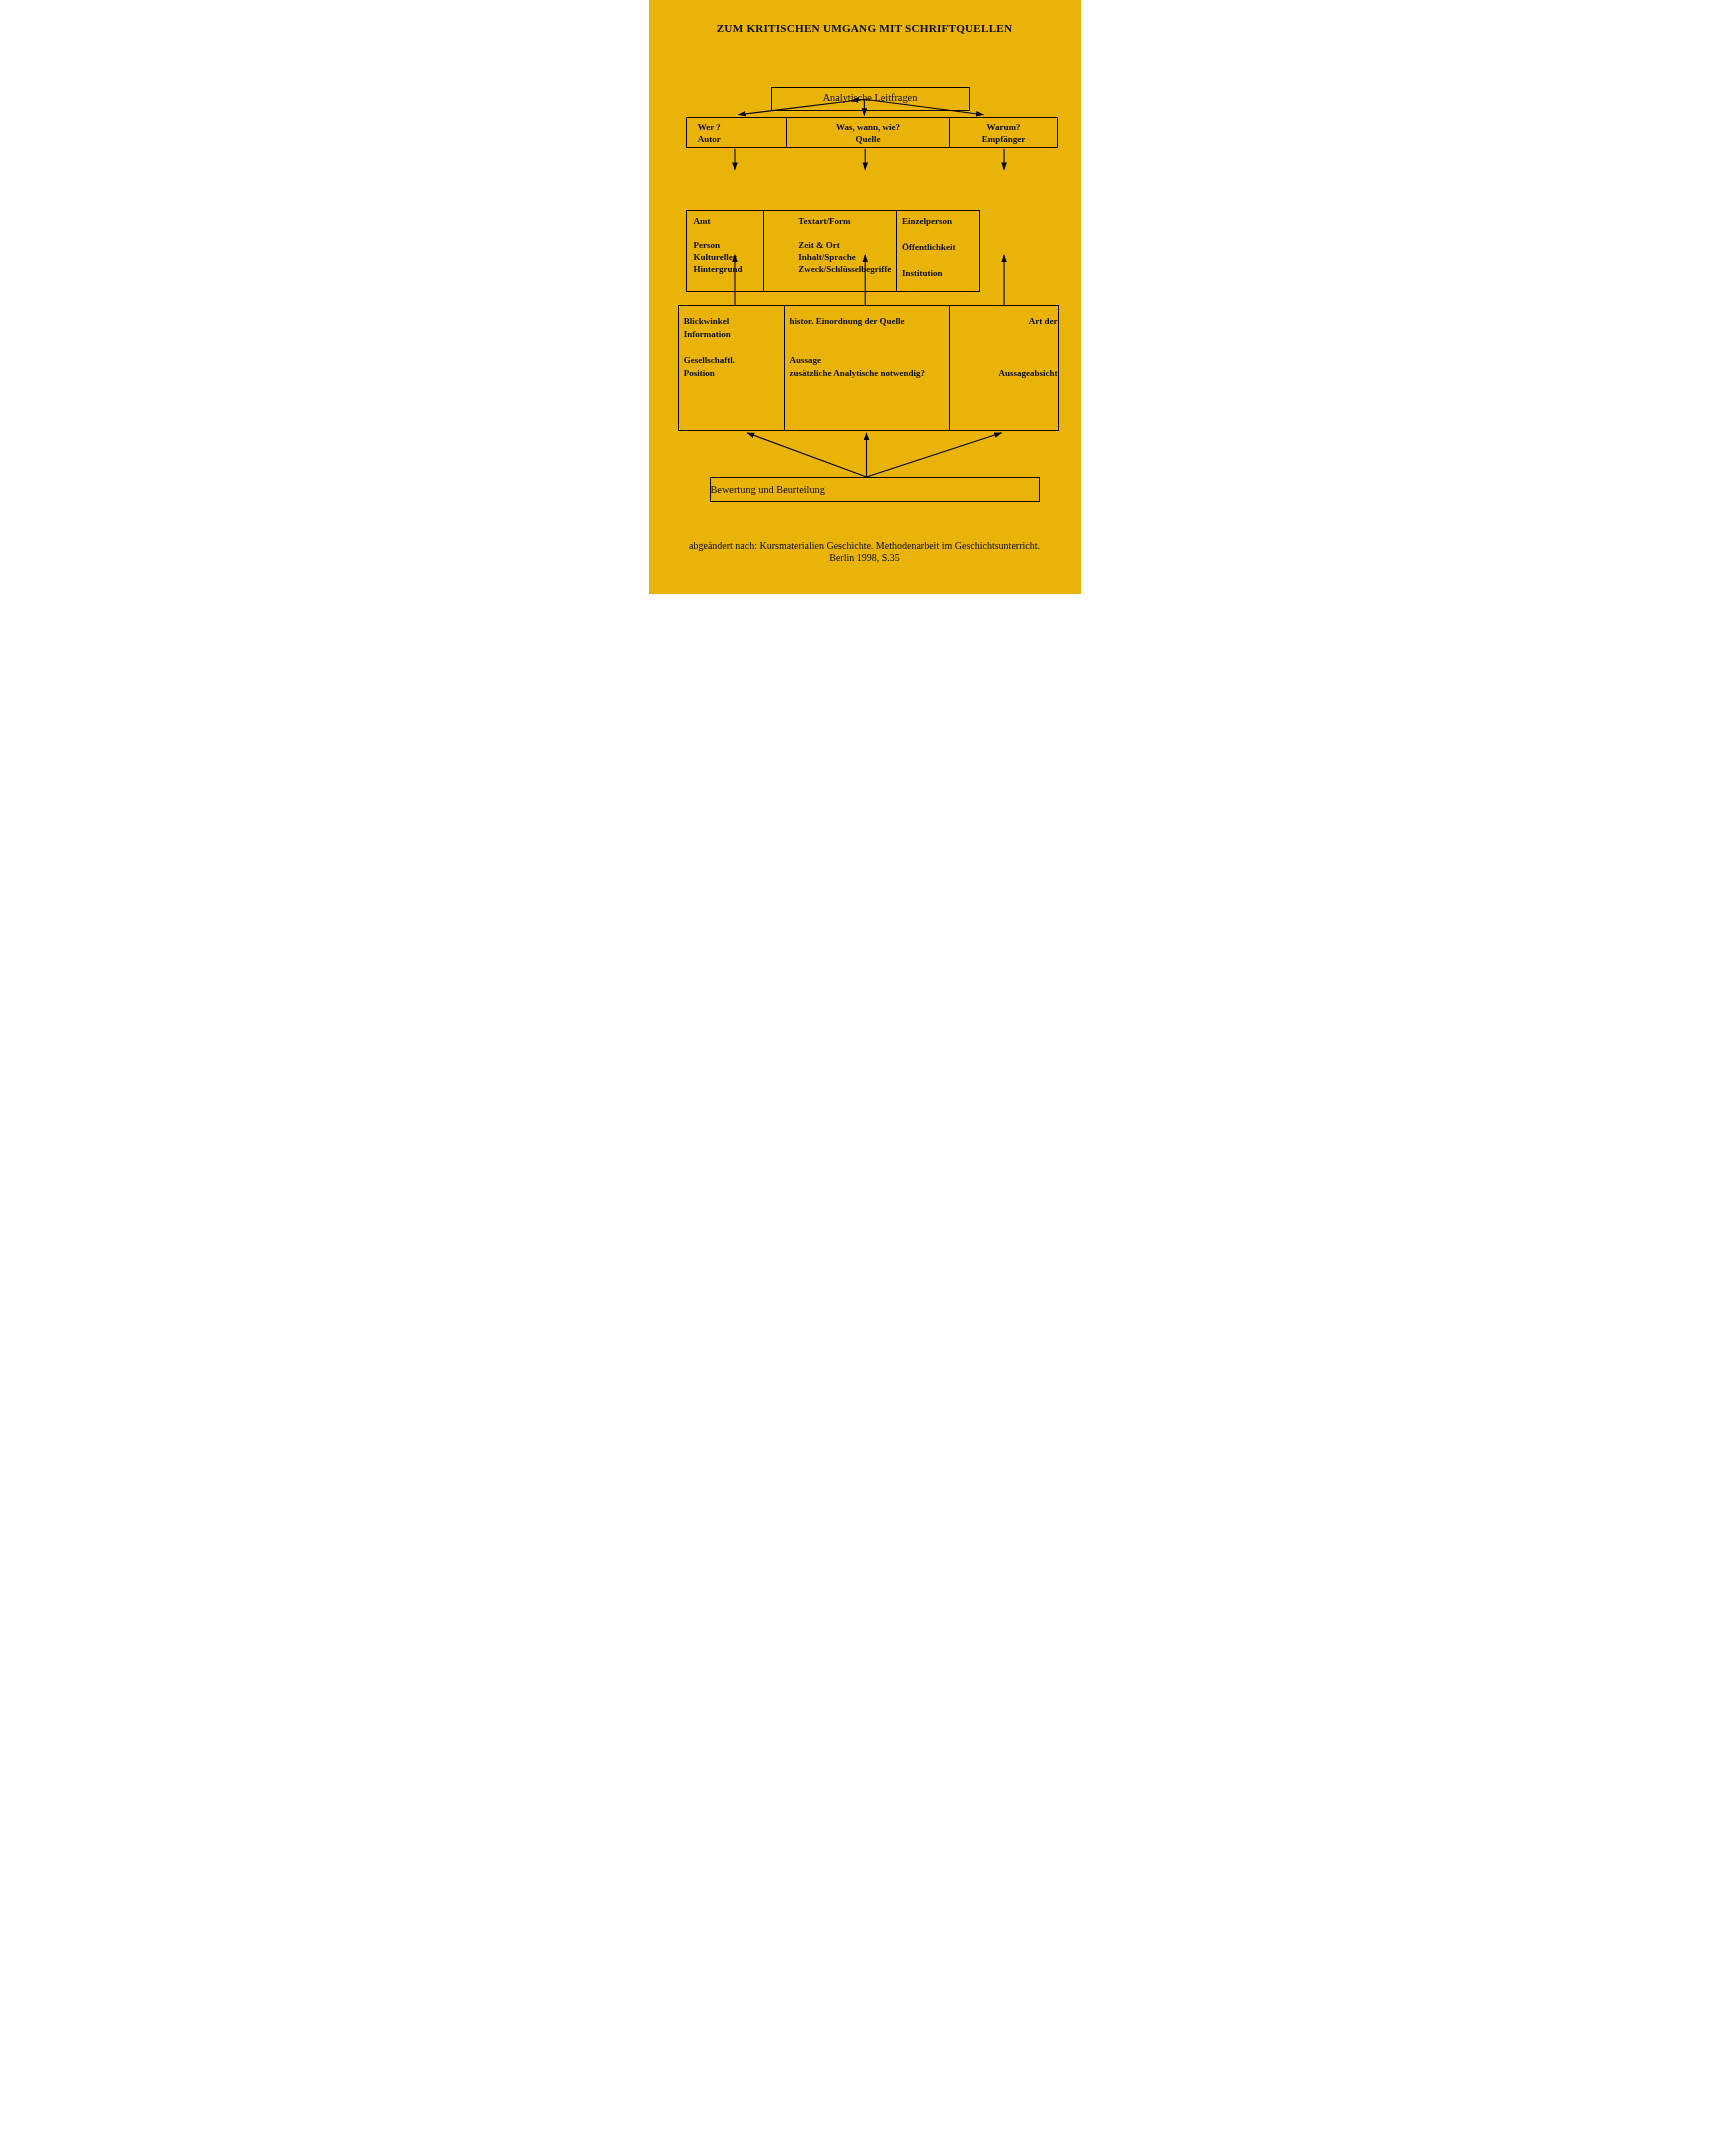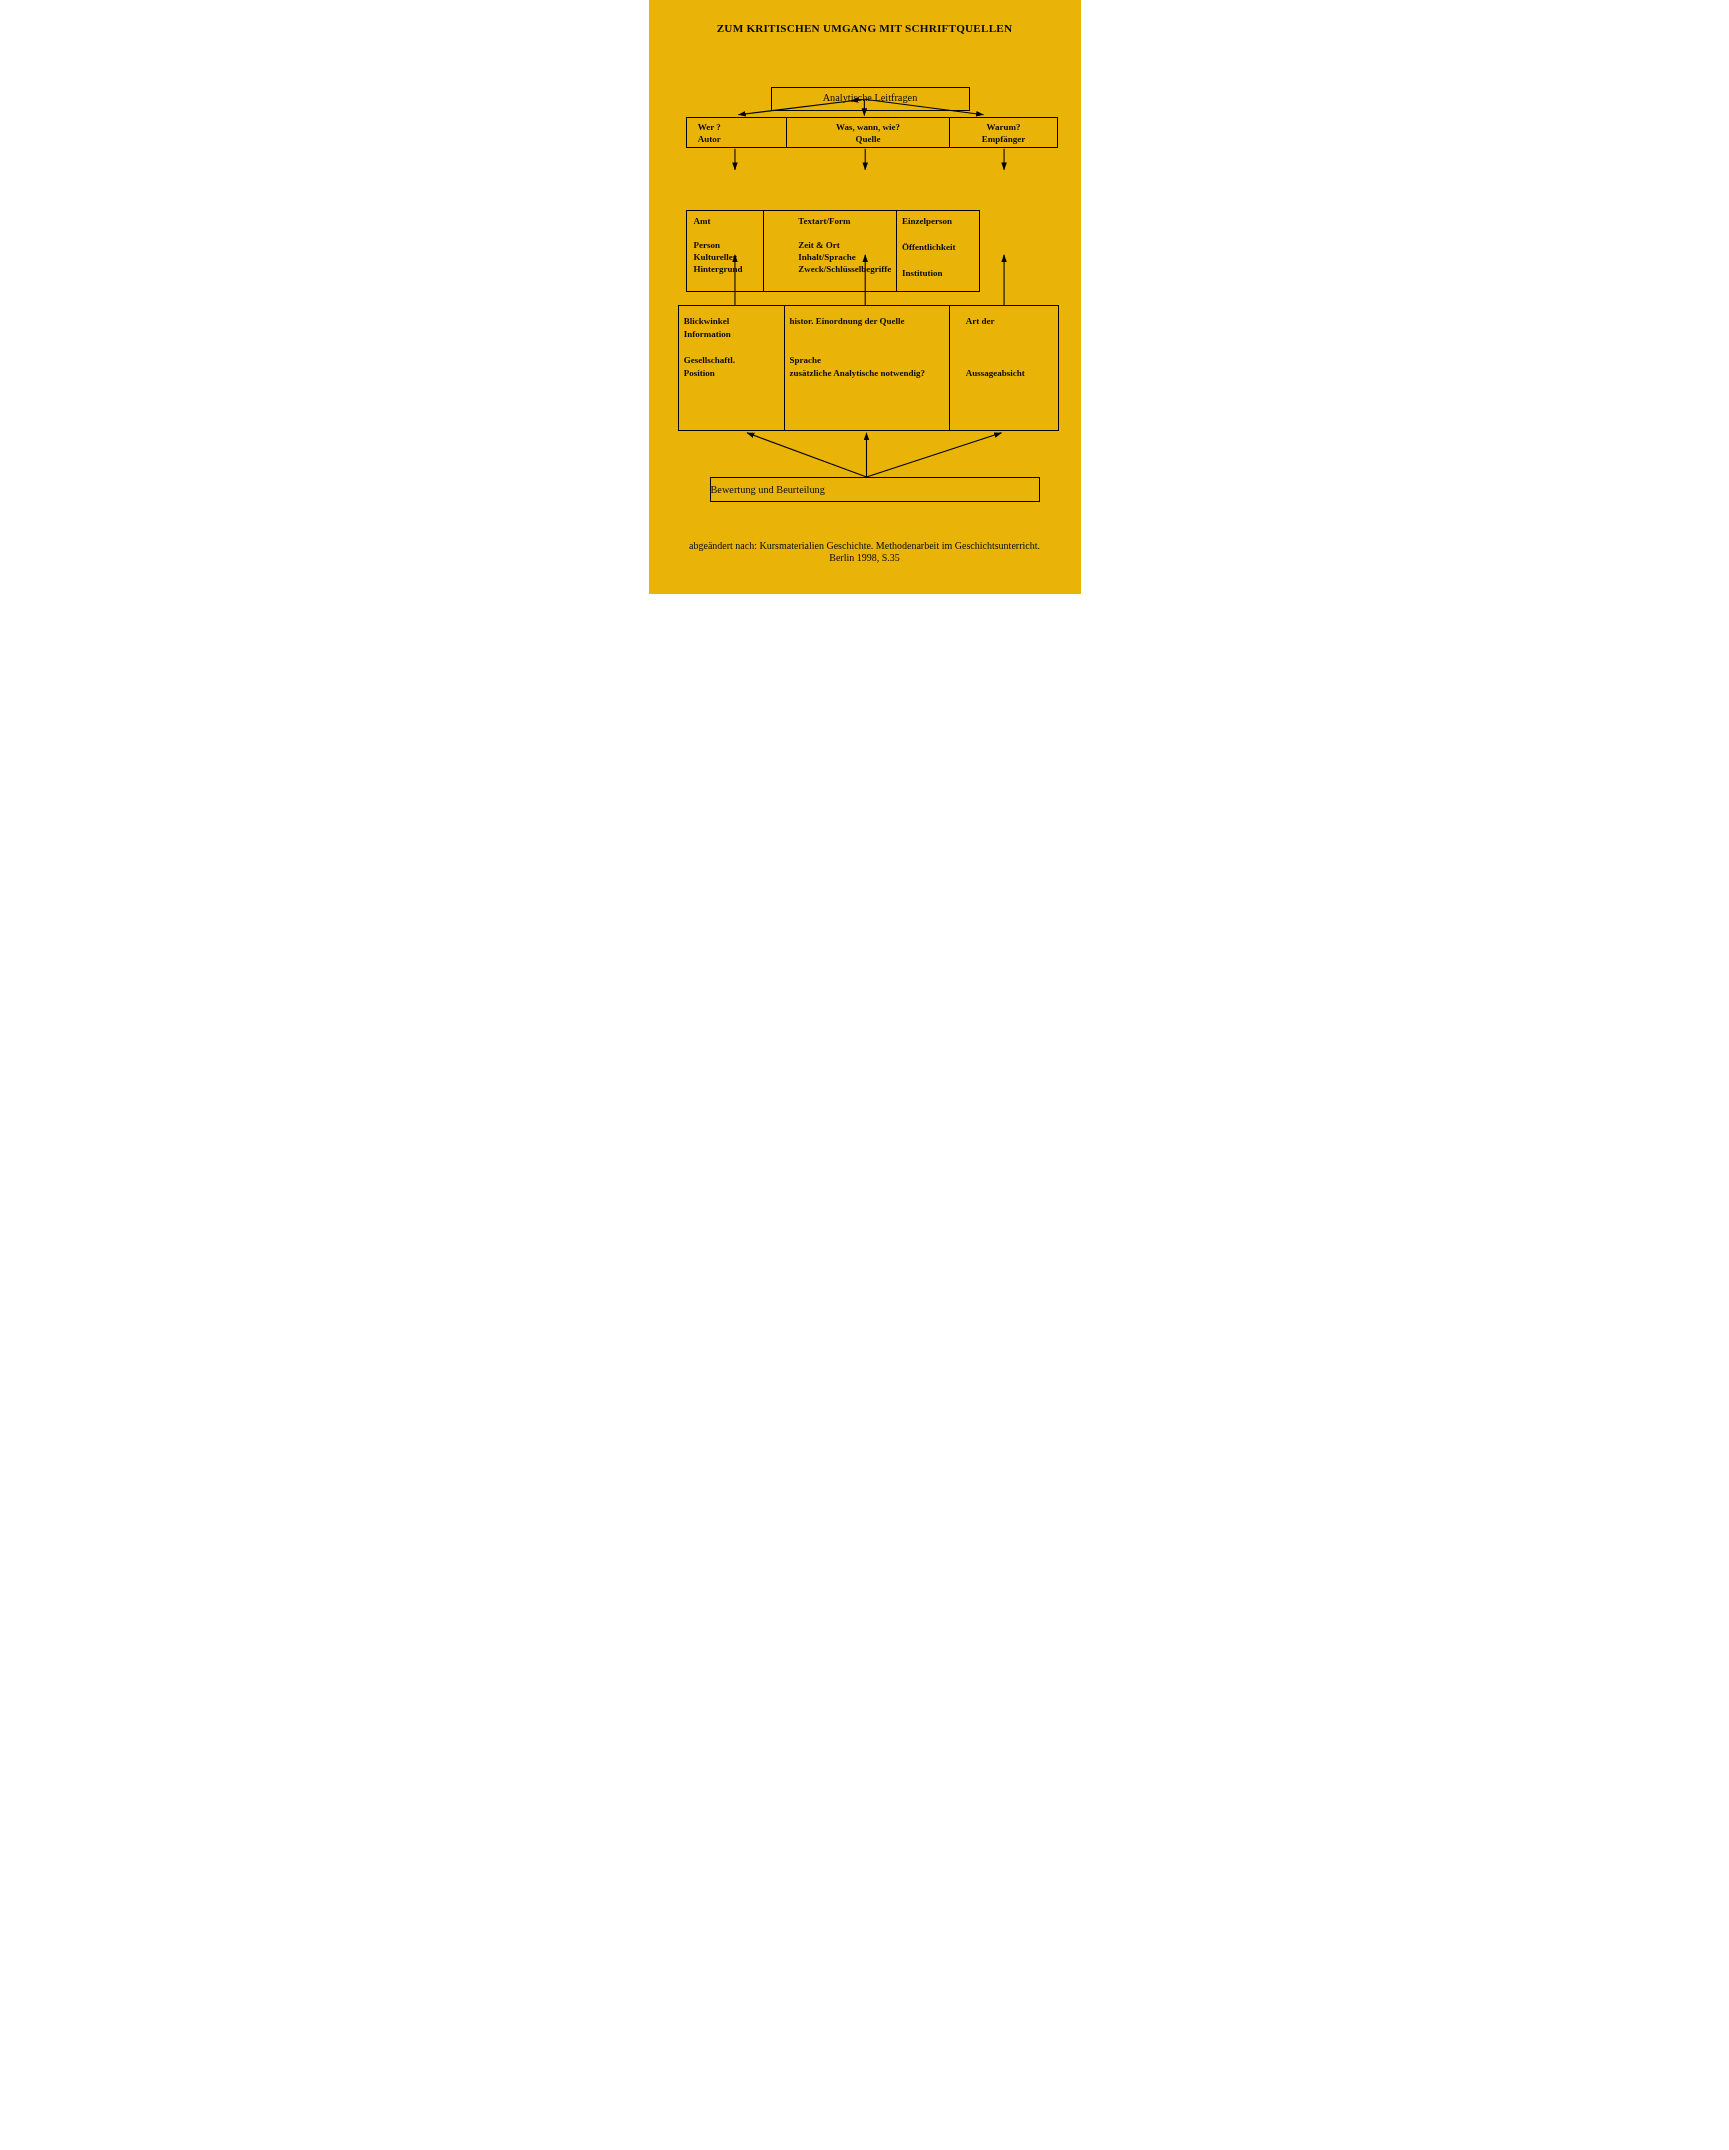--- a/index.html
+++ b/index.html
@@ -18,21 +18,21 @@
   .cell{box-sizing:border-box;font-size:9px;}
   .cell + .cell{border-left:1.3px solid #000;}
   #row1 .c1{width:100px;padding:3px 0 0 11.2px;}
   #row1 .c2{width:165px;text-align:center;padding-top:3px;}
   #row1 .c3{width:108px;text-align:center;padding-top:3px;}
   #row2 .c1{width:100px;padding:4.3px 0 0 6.9px;}
   #row2 .c2{width:165px;padding:4.3px 0 0 34px;}
   #row2 .c3{width:108px;padding:4.3px 0 0 5.2px;}
   #row3 .c1{width:106px;padding:8.6px 0 0 5.2px;}
   #row3 .c2{width:165px;padding:8.6px 0 0 4.3px;}
-  #row3 .c3{width:109px;text-align:left;padding-top:8.6px;padding-left:16px;}
+  #row3 .c3{width:109px;text-align:right;padding-top:8.6px;}
   .line{display:block;min-height:12px;line-height:12px;white-space:nowrap;}
   #row2 .c3 .line{min-height:13px;line-height:13px;}
   #row3 .line{min-height:13px;line-height:13px;}
   .caption{position:absolute;top:540px;left:0;width:100%;text-align:center;
            font-size:10px;line-height:17px;}
   .arrow{stroke:#000;stroke-width:2.5;fill:none;}
 </style>
 </head>
 <body>
 
@@ -113,21 +113,21 @@
       <span class="line">Blickwinkel</span>
       <span class="line">Information</span>
       <span class="line"></span>
       <span class="line">Gesellschaftl.</span>
       <span class="line">Position</span>
     </div>
     <div class="cell c2">
       <span class="line">histor. Einordnung der Quelle</span>
       <span class="line"></span>
       <span class="line"></span>
-      <span class="line">Sprache</span>
+      <span class="line">Aussage</span>
       <span class="line">zusätzliche Analytische notwendig?</span>
     </div>
     <div class="cell c3">
       <span class="line">Art der</span>
       <span class="line"></span>
       <span class="line"></span>
       <span class="line"></span>
       <span class="line">Aussageabsicht</span>
     </div>
   </div>

